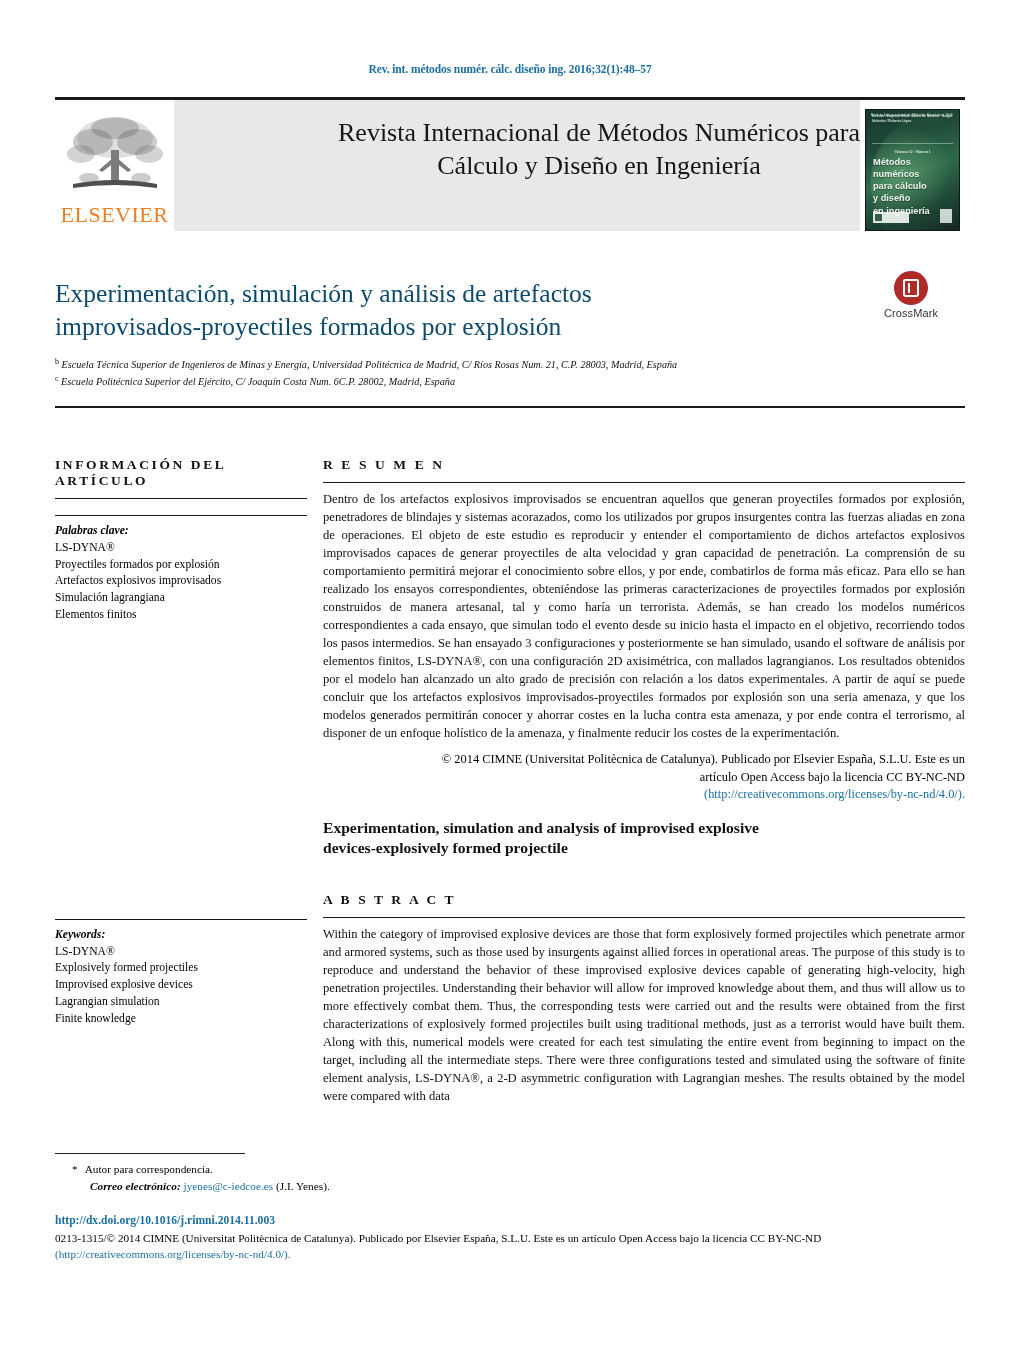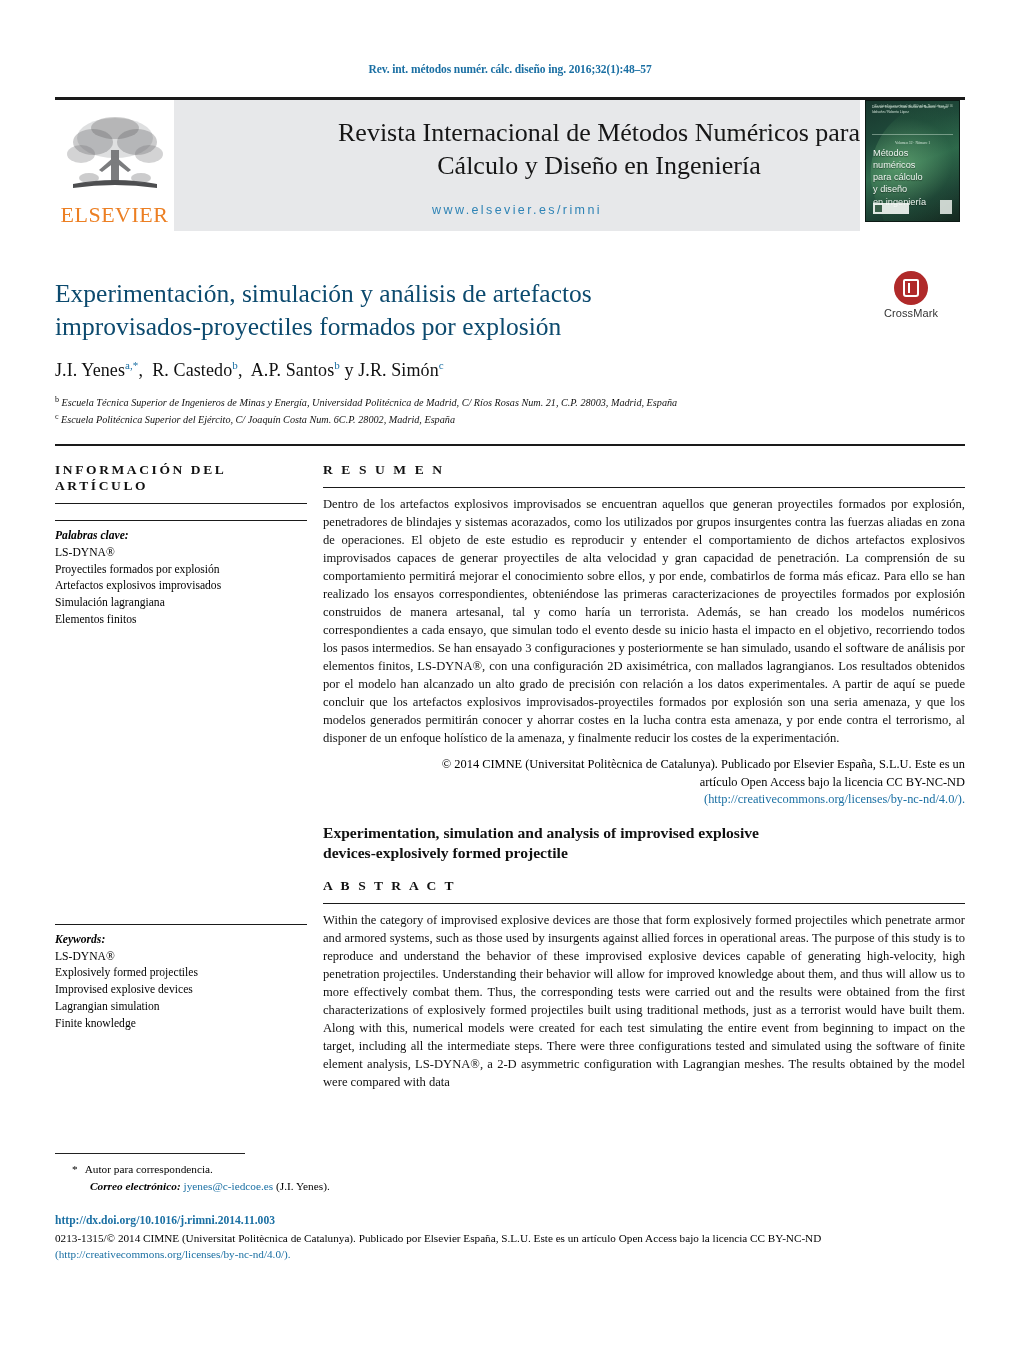--- a/index.html
+++ b/index.html
@@ -86,22 +86,23 @@
     text-align: center;
     color: #2e83b5;
     font-family: "Liberation Sans", sans-serif;
     font-size: 12.5px;
     letter-spacing: 2.4px;
   }
   .cover-block {
     width: 105px;
     flex: 0 0 105px;
     display: flex;
-    align-items: flex-start;
+    align-items: flex-end;
     justify-content: center;
+    font-weight: bold;
   }
   .cover {
     width: 93px;
     height: 120px;
     background: linear-gradient(160deg,#18372e 0%, #1f4a3a 28%, #2f6b4d 52%, #1c3f33 78%, #14281f 100%);
     position: relative;
     overflow: hidden;
     border: 1px solid #0d1a15;
   }
   .cover .leafshape {
@@ -213,20 +214,21 @@
   .columns { display: flex; margin-top: 16px; }
   .col-left { width: 268px; flex: 0 0 268px; padding-right: 16px; box-sizing: border-box; }
   .col-right { flex: 1 1 auto; }
 
   .sec-head {
     font-family: "Liberation Serif", serif;
     font-size: 13.5px;
     font-weight: bold;
     letter-spacing: 2.6px;
     color: #111;
+    margin-top: 33px;
   }
   .hr-thin { border-top: 1.3px solid #1a1a1a; margin: 9px 0 7px; }
   .meta-block { font-size: 11.6px; line-height: 1.45; }
   .meta-block .lbl { font-style: italic; font-weight: bold; }
   .meta-block .it { font-style: italic; }
   .kw-block { font-size: 11.6px; line-height: 1.45; margin-top: 2px; }
   .kw-block .lbl { font-style: italic; font-weight: bold; }
   .spacer-keywords { height: 286px; }
 
   .abstract-text {
@@ -300,21 +302,20 @@
         </g>
       </svg>
       <div class="elsevier-word">ELSEVIER</div>
     </div>
 
     <div class="journal-banner">
       <div class="journal-title">
         <div>Revista Internacional de Métodos Numéricos para</div>
         <div>Cálculo y Diseño en Ingeniería</div>
       </div>
-      <div class="journal-url">www.elsevier.es/rimni</div>
     </div>
 
     <div class="cover-block">
       <div class="cover">
         <div class="leafshape"></div>
         <div class="cover-head">Revista Internacional de Métodos Numéricos 2016</div>
         <div class="cover-top">Director: Eugenio Oñate Ibáñez de Navarra · Sergio Idelsohn / Roberto López</div>
         <div class="cover-rule"></div>
         <div class="cover-sub">Volumen 32 · Número 1</div>
         <div class="cover-title">
@@ -335,26 +336,20 @@
     <div class="crossmark">
       <div class="crossmark-badge"></div>
       <div class="crossmark-label">CrossMark</div>
     </div>
 
     <h1 class="article-title">
       <span>Experimentación, simulación y análisis de artefactos</span><br>
       <span>improvisados-proyectiles formados por explosión</span>
     </h1>
 
-    <div class="authors">
-      <span><span>J.I. Yenes</span><sup>a,*</sup></span>,&nbsp;
-      <span><span>R. Castedo</span><sup>b</sup></span>,&nbsp;
-      <span><span>A.P. Santos</span><sup>b</sup></span>
-      <span>y </span><span><span>J.R. Simón</span><sup>c</sup></span>
-    </div>
 
     <div class="affils">
       <div><sup>b</sup> <span>Escuela Técnica Superior de Ingenieros de Minas y Energía, Universidad Politécnica de Madrid, C/ Ríos Rosas Num. 21, C.P. 28003, Madrid, España</span></div>
       <div><sup>c</sup> <span>Escuela Politécnica Superior del Ejército, C/ Joaquín Costa Num. 6C.P. 28002, Madrid, España</span></div>
     </div>
   </div>
 
   <div class="rule-strong"></div>
 
   <div class="columns">

